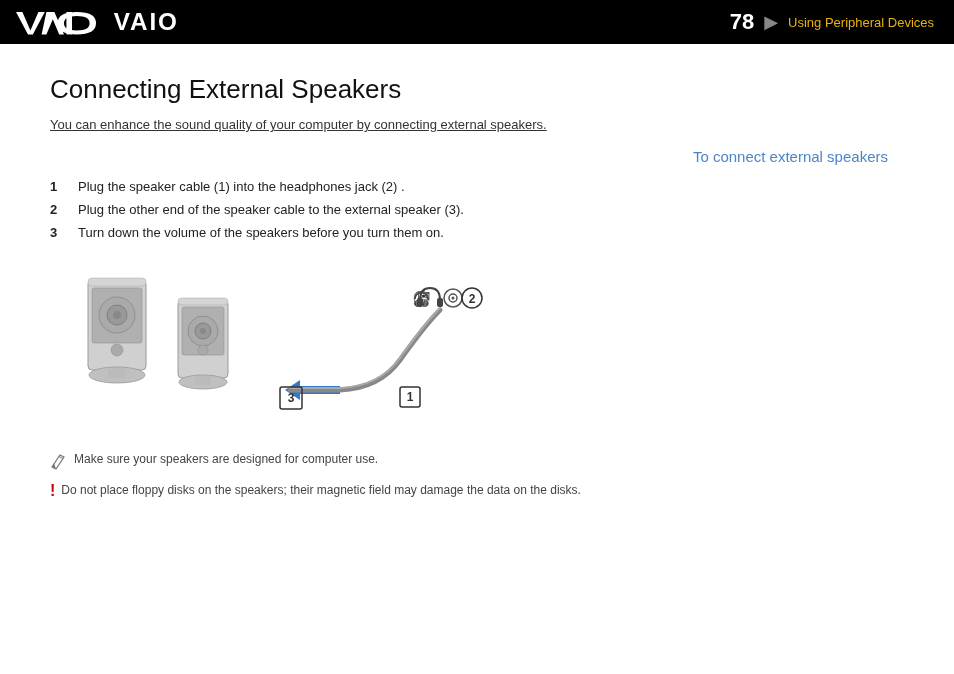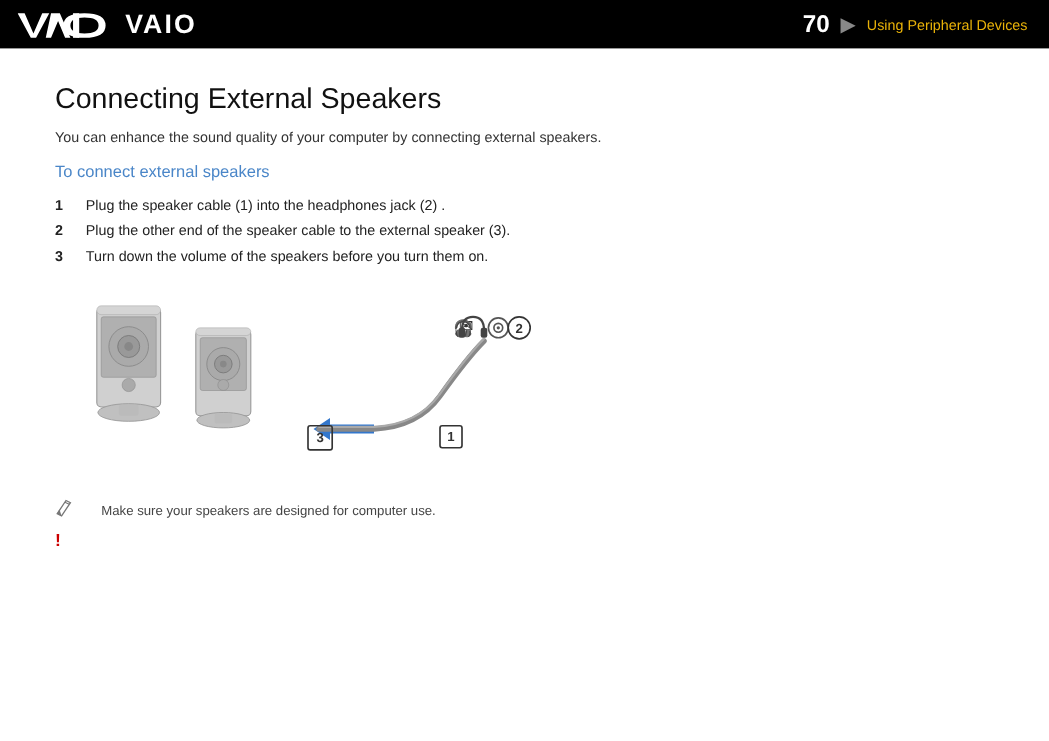--- a/index.html
+++ b/index.html
@@ -61,26 +61,28 @@
       font-weight: normal;
       color: #111;
       margin-bottom: 12px;
       font-family: Arial, Helvetica, sans-serif;
     }
 
     .intro-text {
       font-size: 13px;
       color: #333;
       margin-bottom: 16px;
+      text-decoration: underline;
     }
 
     .section-subtitle {
       font-size: 15px;
       color: #4a86c8;
       margin-bottom: 14px;
+      text-align: right;
     }
 
     .steps {
       list-style: none;
       margin-bottom: 20px;
     }
     .steps li {
       display: flex;
       gap: 14px;
       margin-bottom: 8px;
@@ -100,22 +102,22 @@
       height: 170px;
     }
 
     
     .note-area {
       margin-top: 6px;
       margin-bottom: 12px;
     }
     .note-pencil {
       display: flex;
-      align-items: center;
-      gap: 24px;
+      align-items: flex-start;
+      gap: 6px;
       margin-bottom: 6px;
     }
     .note-pencil .icon {
       font-size: 16px;
       color: #777;
       margin-top: 1px;
     }
     .note-text {
       font-size: 12px;
       color: #444;
@@ -160,21 +162,21 @@
 
       <path d="M76,5 Q100,5 100,19 Q100,33 76,33 Q52,33 52,19 Q52,5 76,5 Z M76,10 Q60,10 60,19 Q60,28 76,28 Q92,28 92,19 Q92,10 76,10 Z" fill="white" transform="translate(0,0)"></path>
 
     </svg>
 
     <svg viewBox="0 0 110 30" height="26" xmlns="http://www.w3.org/2000/svg">
       <text x="2" y="24" font-family="Arial Black, Arial" font-weight="900" font-size="26" fill="white" letter-spacing="2">VAIO</text>
     </svg>
   </div>
   <div class="header-right">
-    <span class="header-page-num">70</span>
+    <span class="header-page-num">78</span>
     <span class="header-arrow">▶</span>
     <span class="header-section-title">Using Peripheral Devices</span>
   </div>
 </div>
 
 <div class="content">
 
   <h1 class="page-title">Connecting External Speakers</h1>
   <p class="intro-text">You can enhance the sound quality of your computer by connecting external speakers.</p>
 
@@ -268,16 +270,17 @@
           <path d="M 2,14 L 6,16 L 14,4 L 10,2 Z" fill="none" stroke="#777" stroke-width="1.2"></path>
           <path d="M 2,14 L 4,10 L 6,16 Z" fill="#777"></path>
           <line x1="9" y1="3.5" x2="13" y2="5.5" stroke="#777" stroke-width="1"></line>
         </svg>
       </span>
       <span class="note-text">Make sure your speakers are designed for computer use.</span>
     </div>
 
     <div class="warning-area">
       <span class="warning-icon">!</span>
+      <span class="warning-text">Do not place floppy disks on the speakers; their magnetic field may damage the data on the disks.</span>
     </div>
   </div>
 
 </div>
 
 </body></html>

